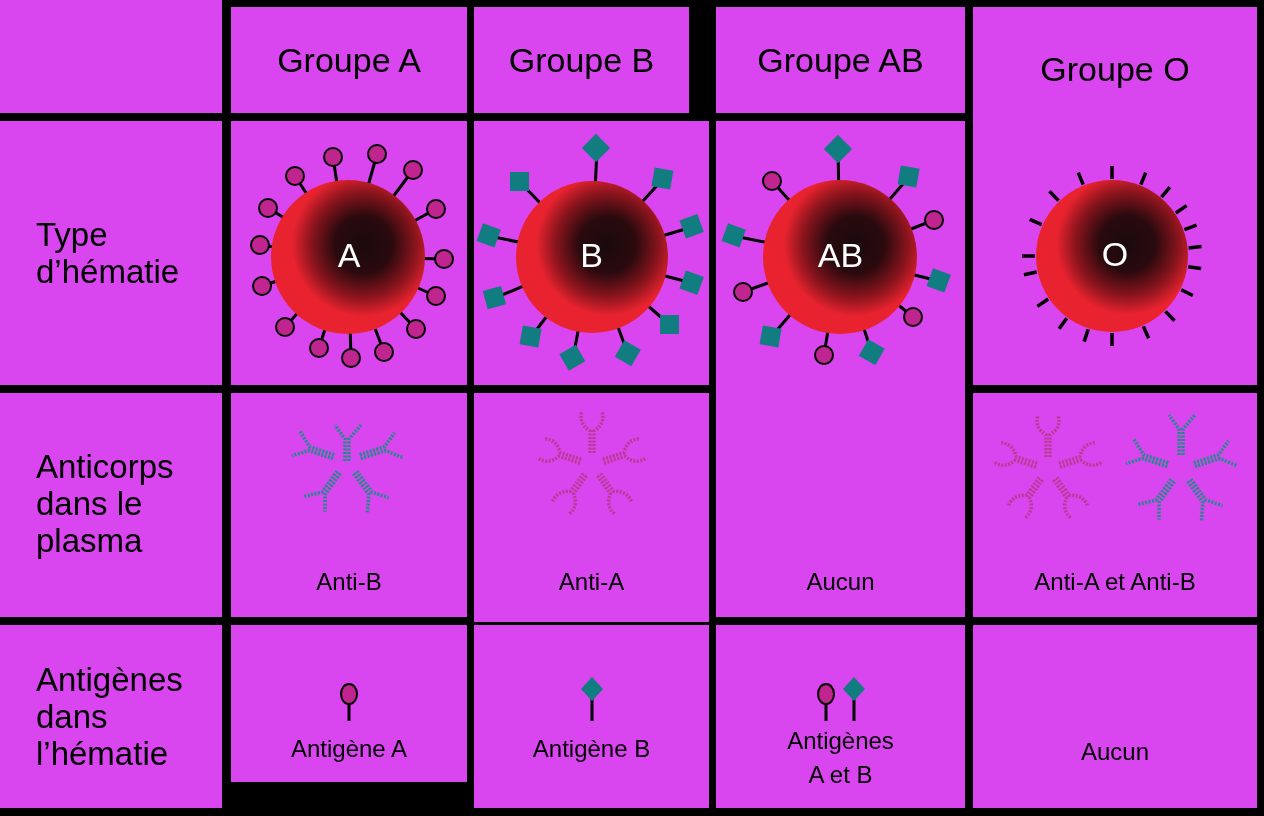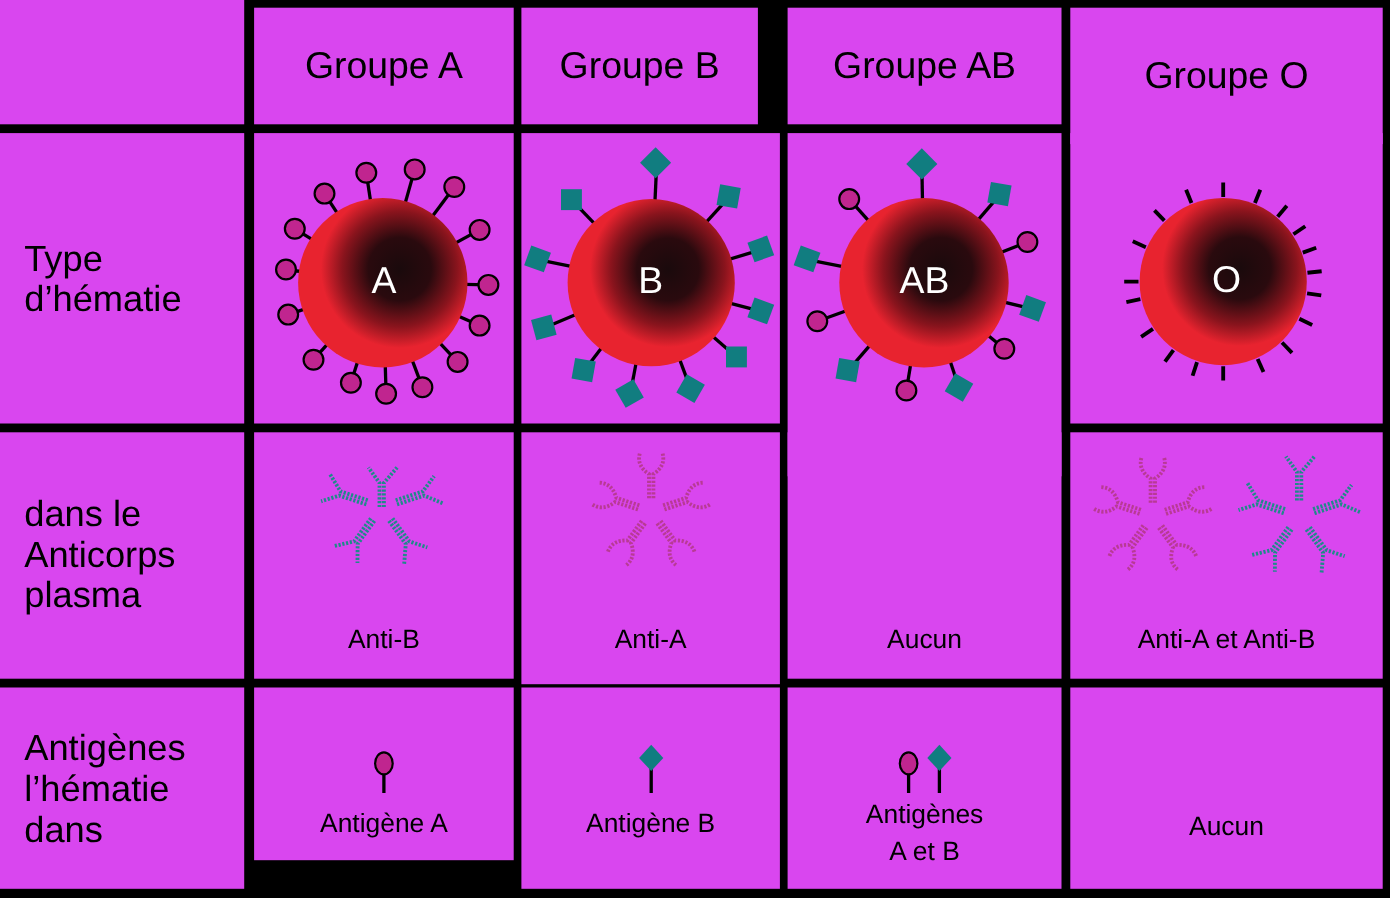--- a/index.html
+++ b/index.html
@@ -1,19 +1,19 @@
 <!DOCTYPE html>
 <html><head>
 <meta charset="utf-8">
 <style>
   html,body{margin:0;padding:0;background:#000;}
   body{width:1264px;height:816px;position:relative;overflow:hidden;font-family:"Liberation Sans",sans-serif;}
   .cell{position:absolute;background:#d946ef;box-sizing:border-box;color:#000;}
   .hdr{display:flex;align-items:center;justify-content:center;font-size:34px;}
-  .rowlbl{display:flex;align-items:center;font-size:33px;line-height:37px;padding-left:22px;}
+  .rowlbl{display:flex;align-items:center;font-size:33px;line-height:37px;padding-left:36px;}
   .caption{position:absolute;left:0;right:0;text-align:center;font-size:24px;line-height:34px;}
   svg{position:absolute;left:0;top:0;}
   .ab{fill:none;stroke-width:3.5;stroke-dasharray:2 1.5;}
 </style>
 </head>
 <body>
 
 <div class="cell" style="left:0;top:0;width:222px;height:113px;"></div>
 <div class="cell hdr" style="left:231px;top:7px;width:236px;height:106px;">
     <span>Groupe A</span>
@@ -29,30 +29,30 @@
   </div>
 
 <div class="cell rowlbl" style="left:0;top:121px;width:222px;height:264px;">
   <div>
       <div>Type</div>
       <div>d’hématie</div>
     </div>
 </div>
 <div class="cell rowlbl" style="left:0;top:393px;width:222px;height:224px;align-items:flex-start;padding-top:55px;">
   <div>
+      <div>Anticorps</div>
       <div>dans le</div>
-      <div>Anticorps</div>
       <div>plasma</div>
     </div>
 </div>
 <div class="cell rowlbl" style="left:0;top:625px;width:222px;height:183px;">
   <div>
       <div>Antigènes</div>
+      <div>dans</div>
       <div>l’hématie</div>
-      <div>dans</div>
     </div>
 </div>
 
 <svg width="0" height="0" style="position:absolute">
   <defs>
     <radialGradient id="rbc" cx="0.6" cy="0.42" r="0.62">
       <stop offset="0" stop-color="#1a0a0c"></stop>
       <stop offset="0.3" stop-color="#2a0a0e"></stop>
       <stop offset="0.55" stop-color="#8a141d"></stop>
       <stop offset="0.75" stop-color="#e8232f"></stop>

